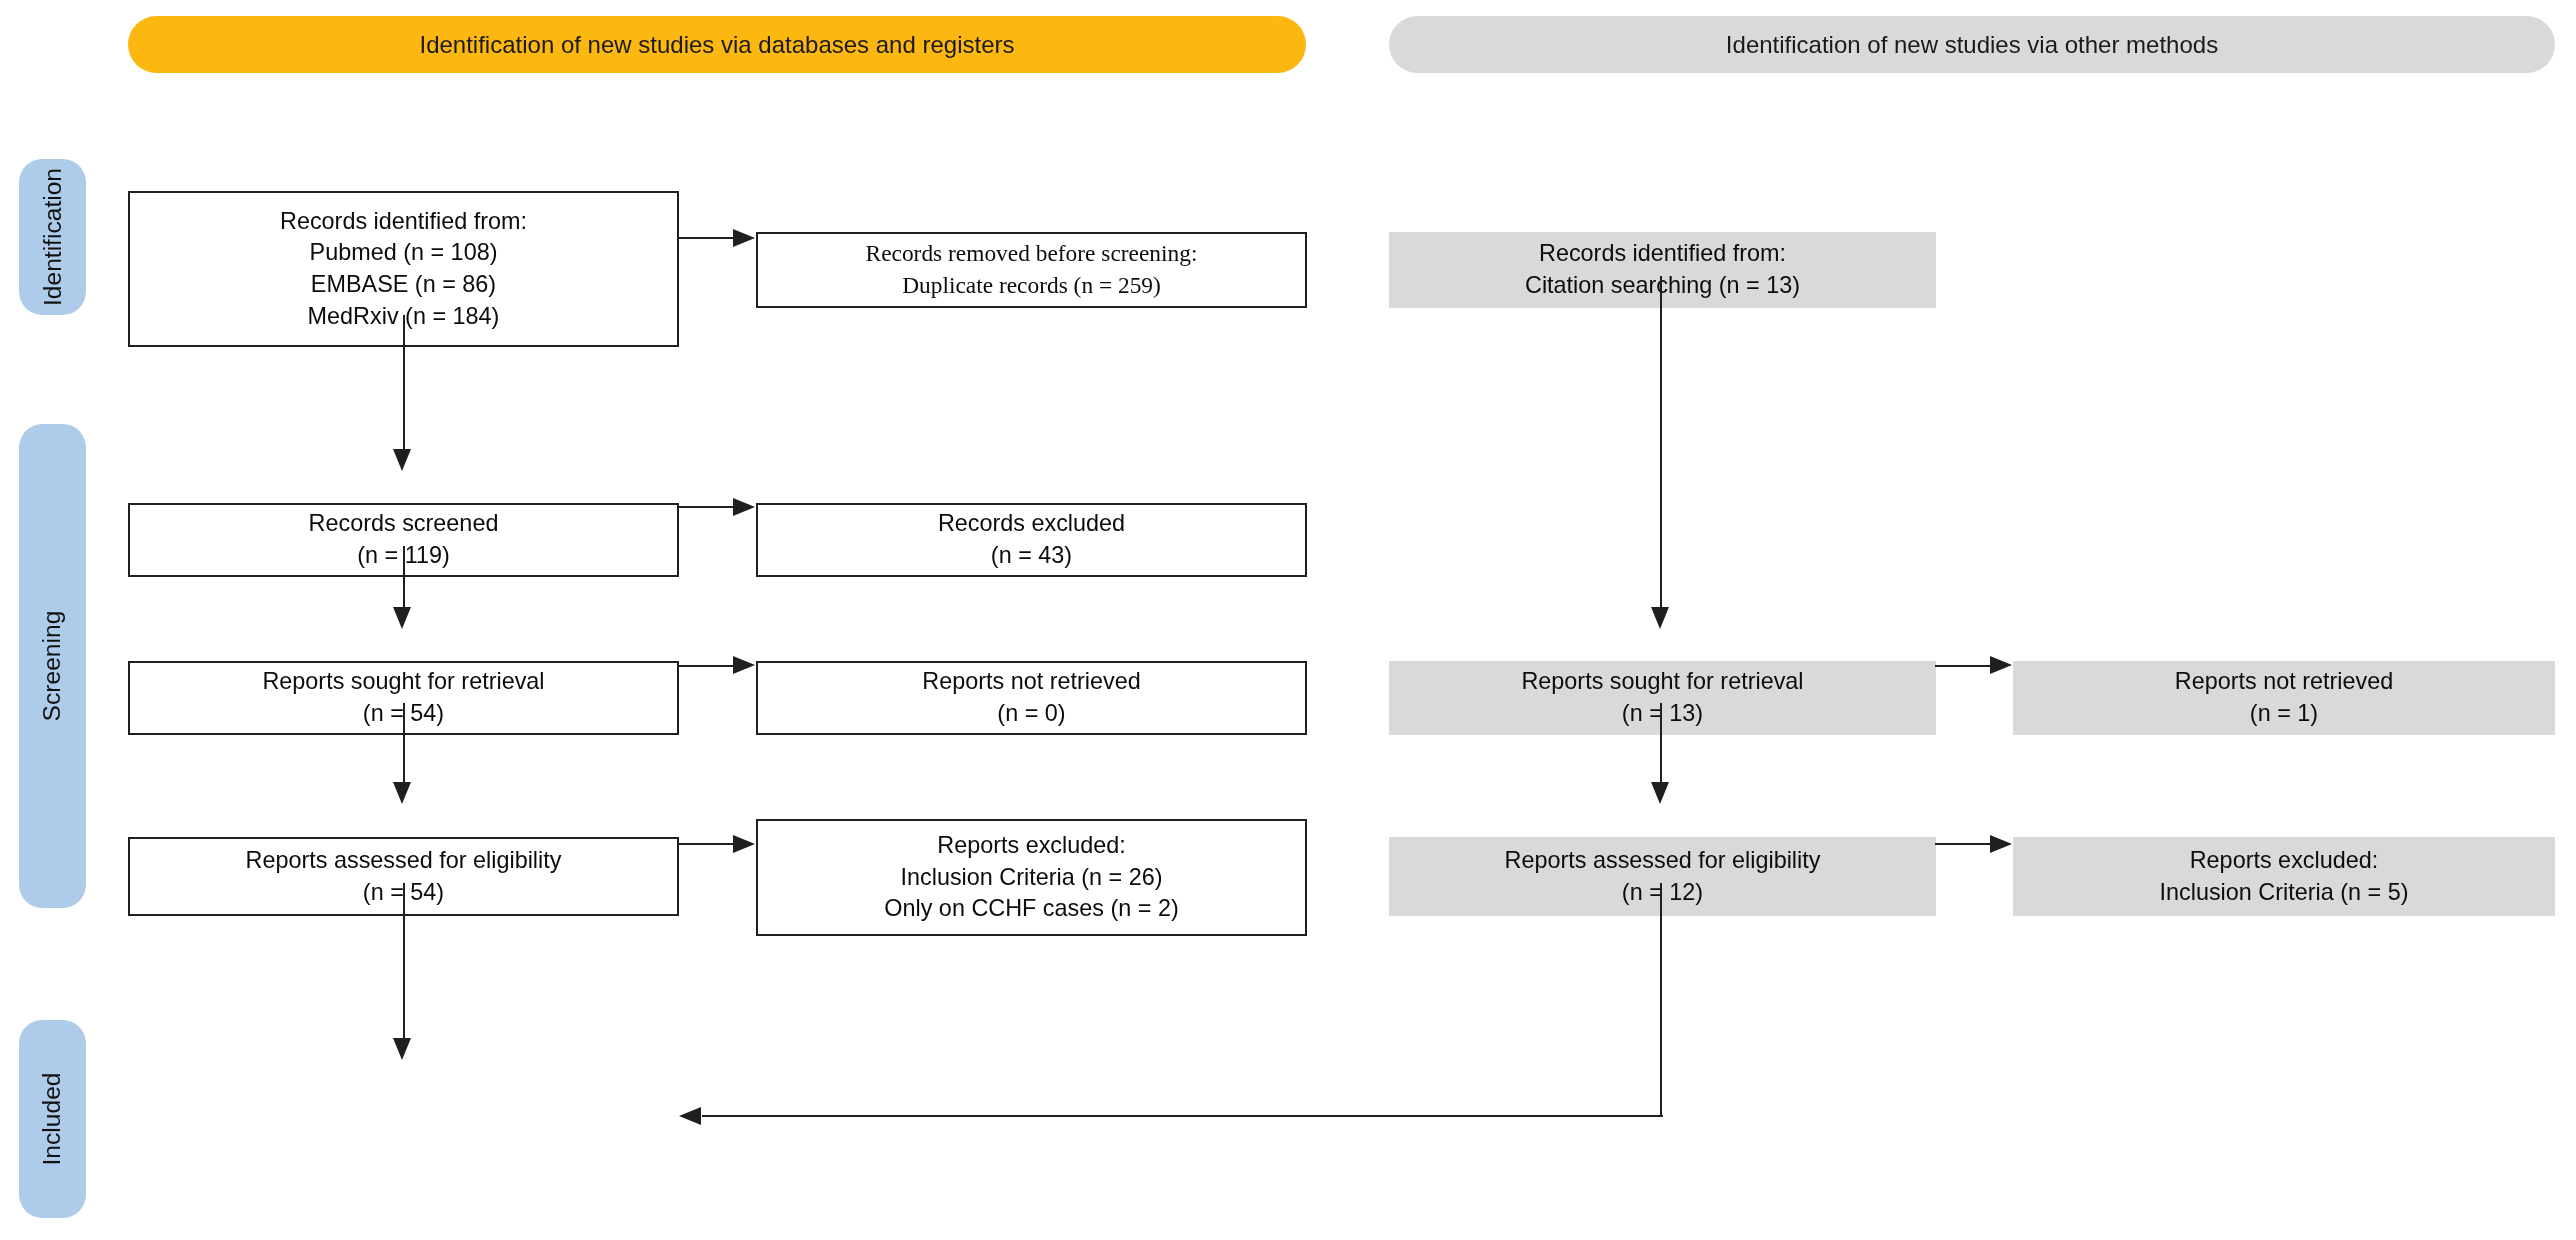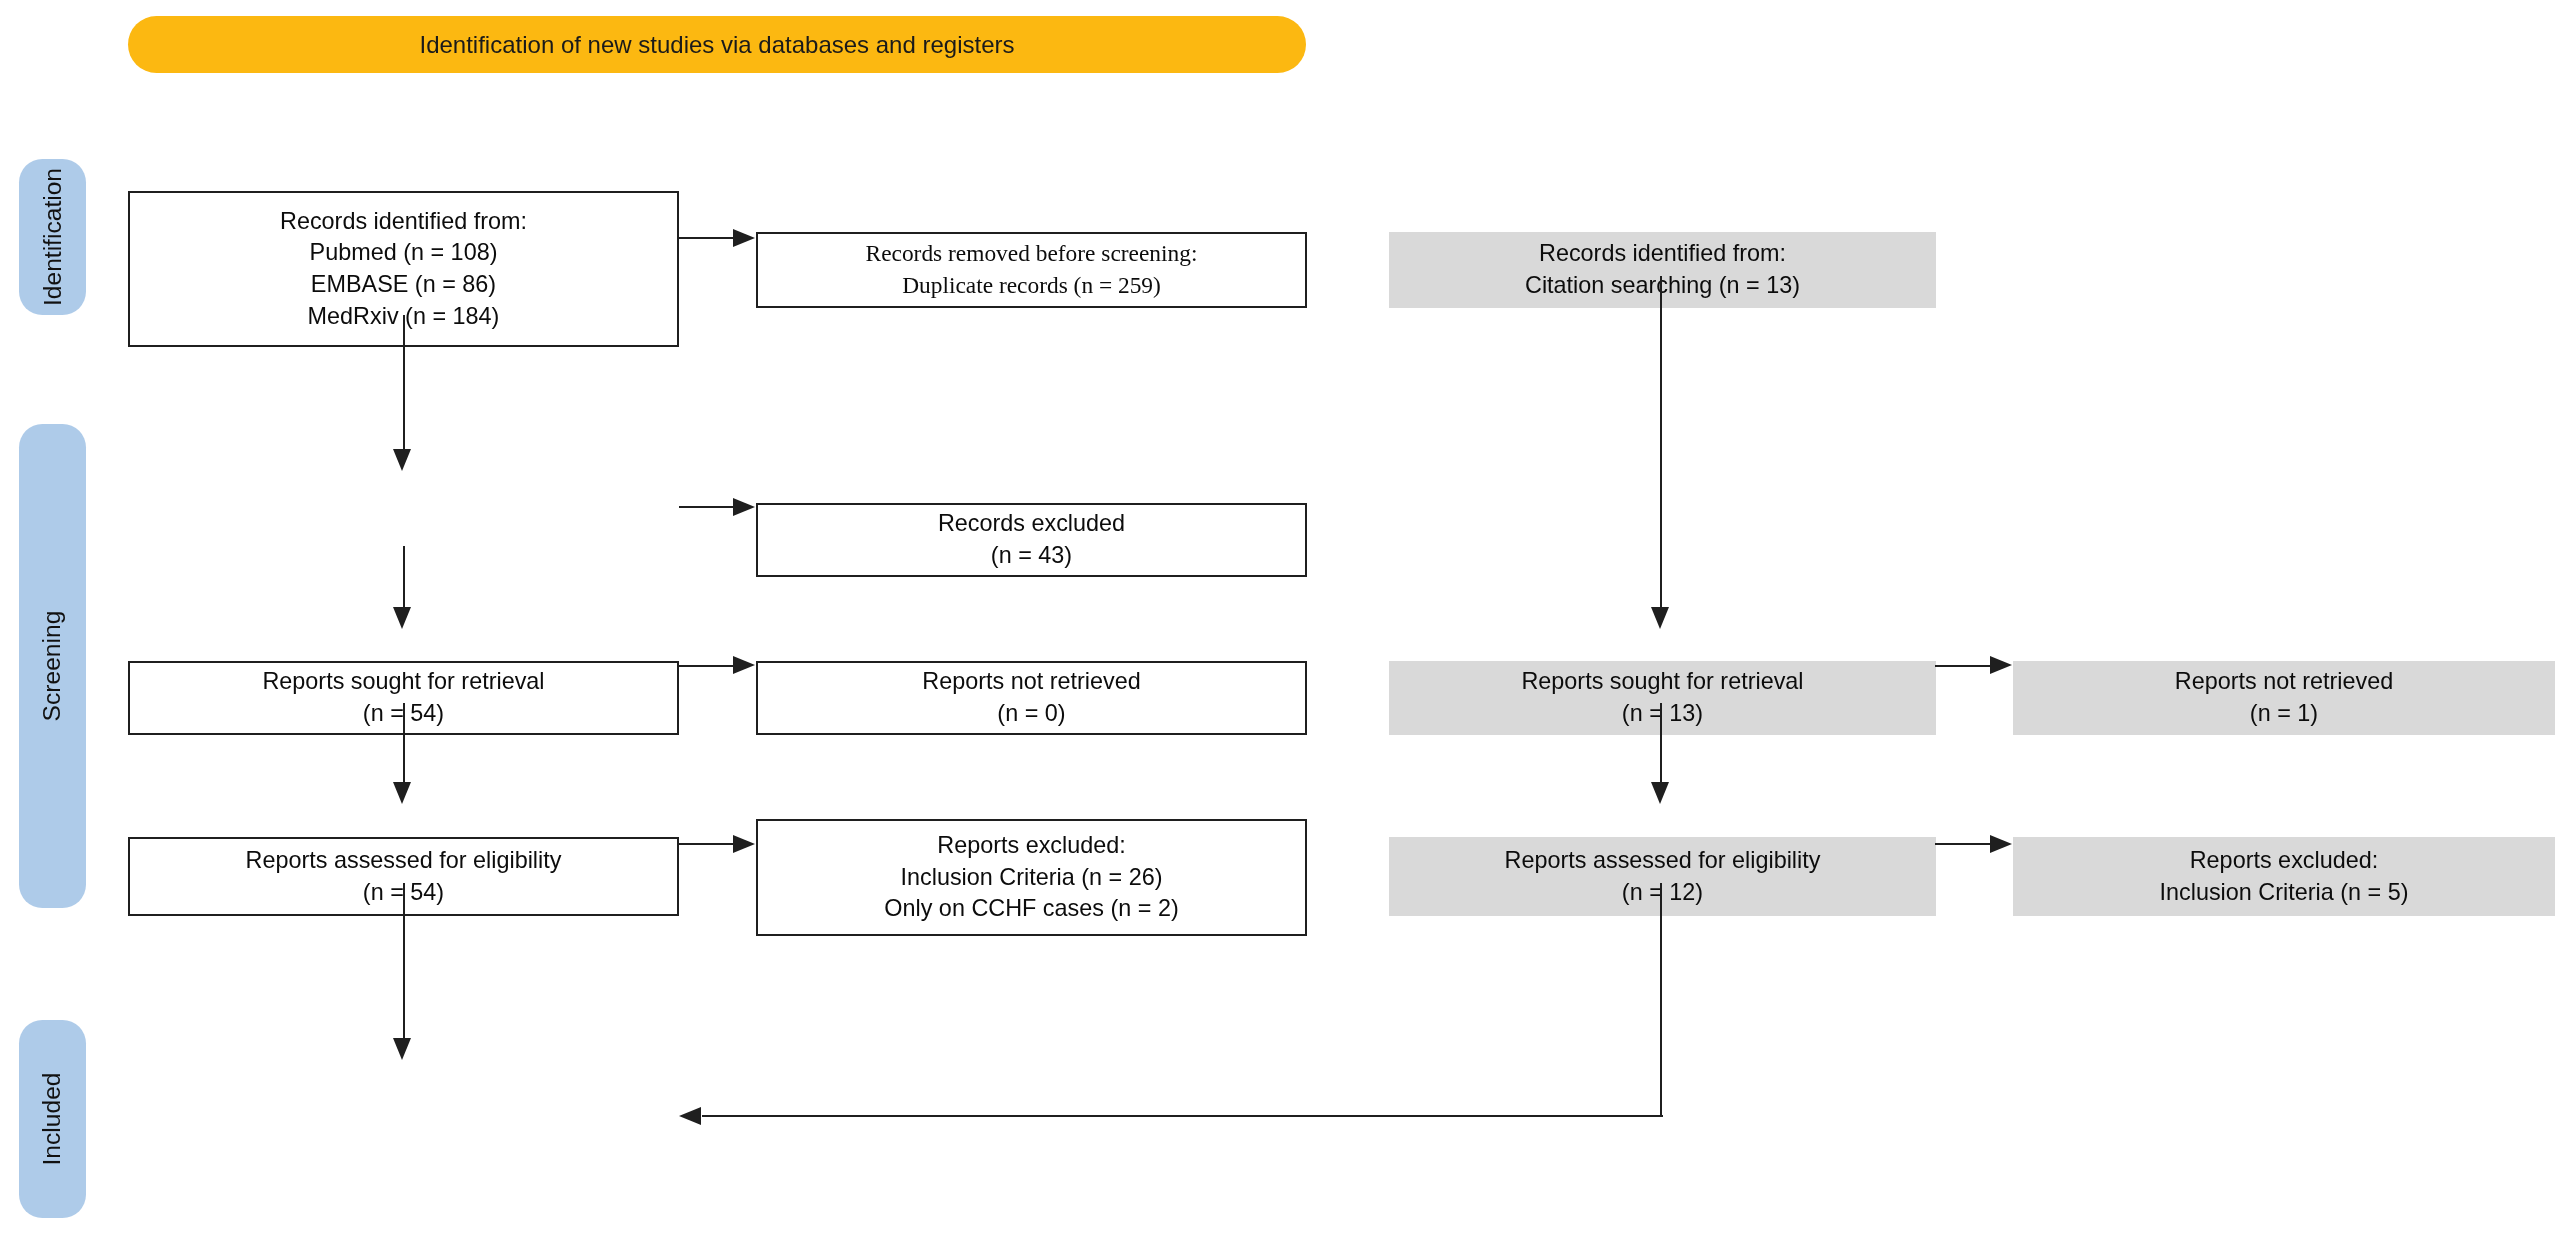--- a/index.html
+++ b/index.html
@@ -71,35 +71,38 @@
   .ah.down  { border-left: 9.4px solid transparent; border-right: 9.4px solid transparent; border-top: 22px solid #1f1f1f; }
   .ah.right { border-top: 9.4px solid transparent; border-bottom: 9.4px solid transparent; border-left: 22px solid #1f1f1f; }
   .ah.left  { border-top: 9.4px solid transparent; border-bottom: 9.4px solid transparent; border-right: 22px solid #1f1f1f; }
 </style>
 </head>
 <body>
 
 <div id="canvas">
 
   <div class="banner yellow" style="left:128px; top:16.4px; width:1178px;">Identification of new studies via databases and registers</div>
+  <div class="banner gray" style="left:1389px; top:16.4px; width:1166px;">Identification of new studies via other methods</div>
 
   <div class="stage" style="top:159px; height:156px;">
     <span>Identification</span>
   </div>
   <div class="stage" style="top:424px; height:484px;">
     <span>Screening</span>
   </div>
   <div class="stage" style="top:1020px; height:198px;">
     <span>Included</span>
   </div>
 
   <div class="fbox white" style="left:128px; top:159px; width:551px; height:156px;">Records identified from:
 Pubmed (n = 108)
 EMBASE (n = 86)
 MedRxiv (n = 184)</div>
+  <div class="fbox white" style="left:128px; top:471px; width:551px; height:74px;">Records screened
+(n = 119)</div>
   <div class="fbox white" style="left:128px; top:629px; width:551px; height:74px;">Reports sought for retrieval
 (n = 54)</div>
   <div class="fbox white" style="left:128px; top:805px; width:551px; height:79px;">Reports assessed for eligibility
 (n = 54)</div>
 
   <div class="fbox white" style="left:756px; top:200px; width:551px; height:76px;font-family:Liberation Serif, serif;">Records removed before screening:
 Duplicate records (n = 259)</div>
   <div class="fbox white" style="left:756px; top:471px; width:551px; height:74px;">Records excluded
 (n = 43)</div>
   <div class="fbox white" style="left:756px; top:629px; width:551px; height:74px;">Reports not retrieved

